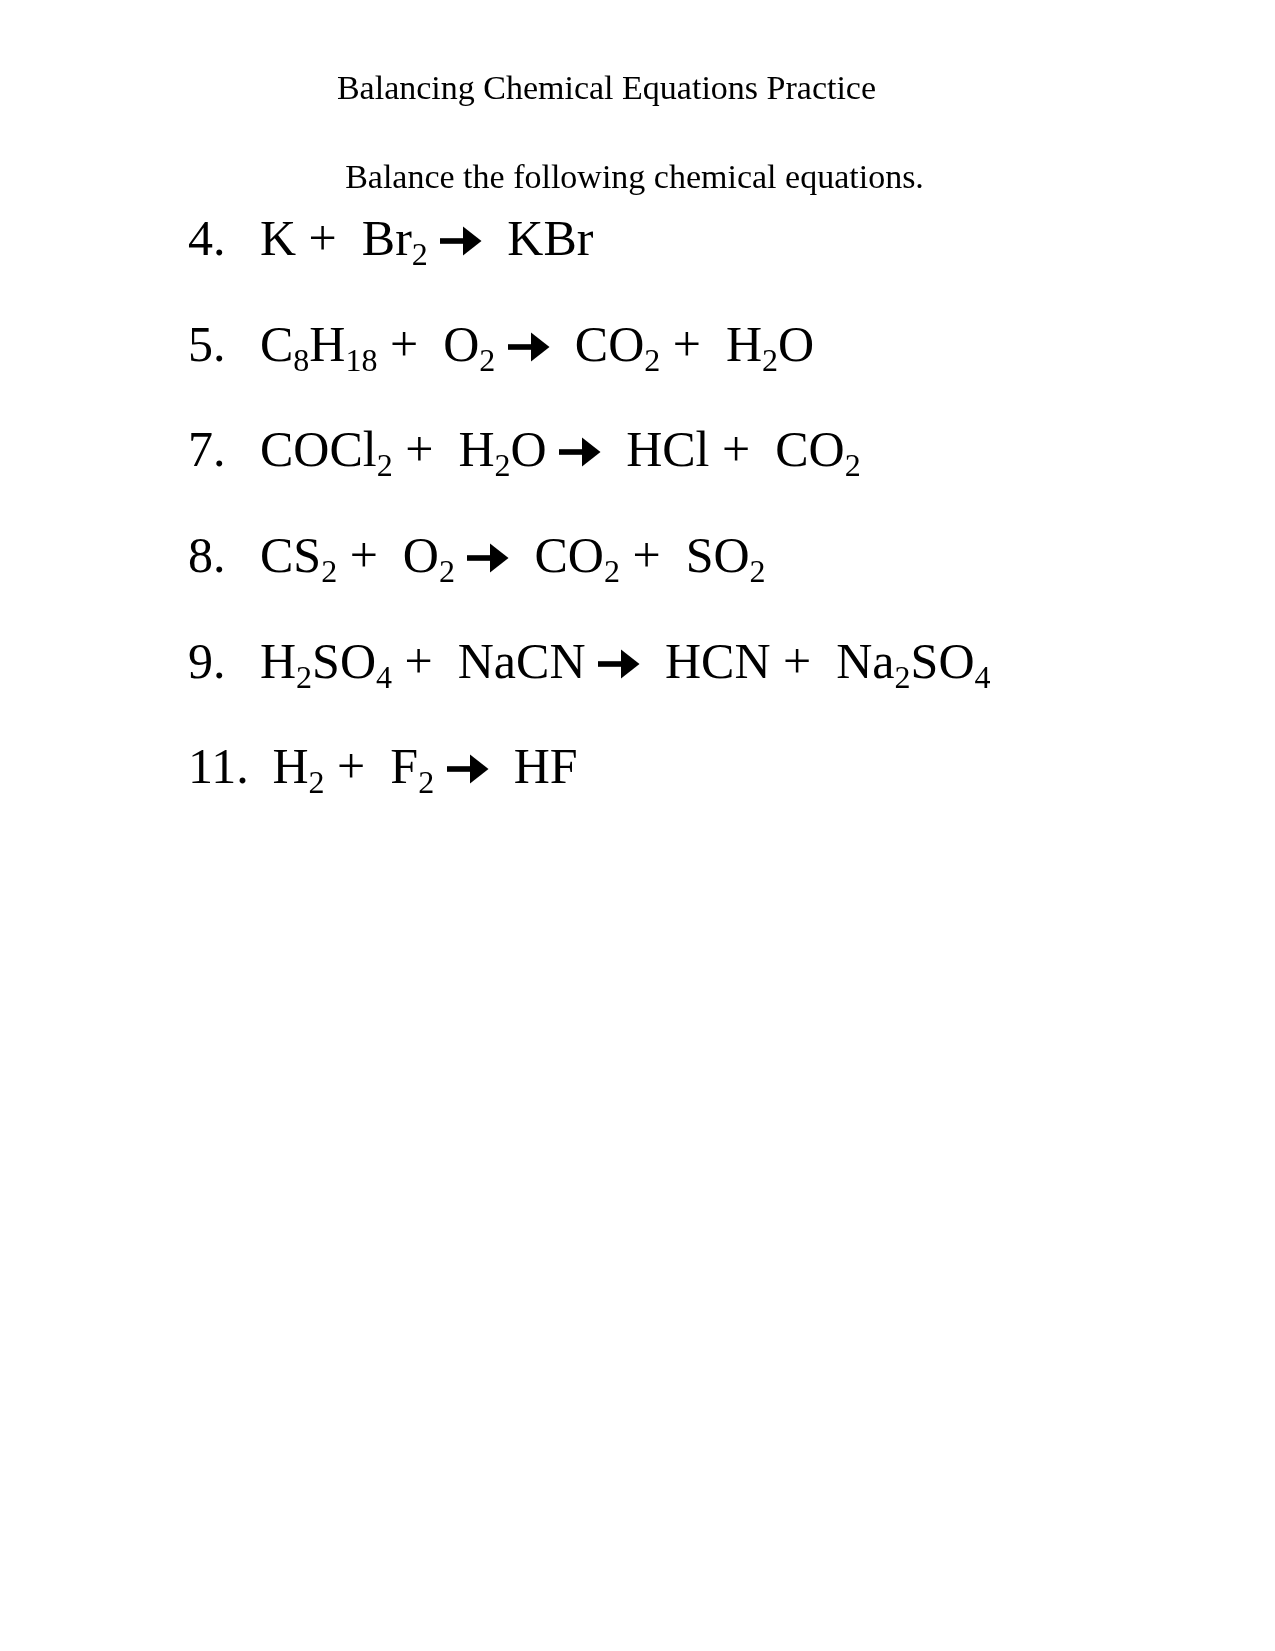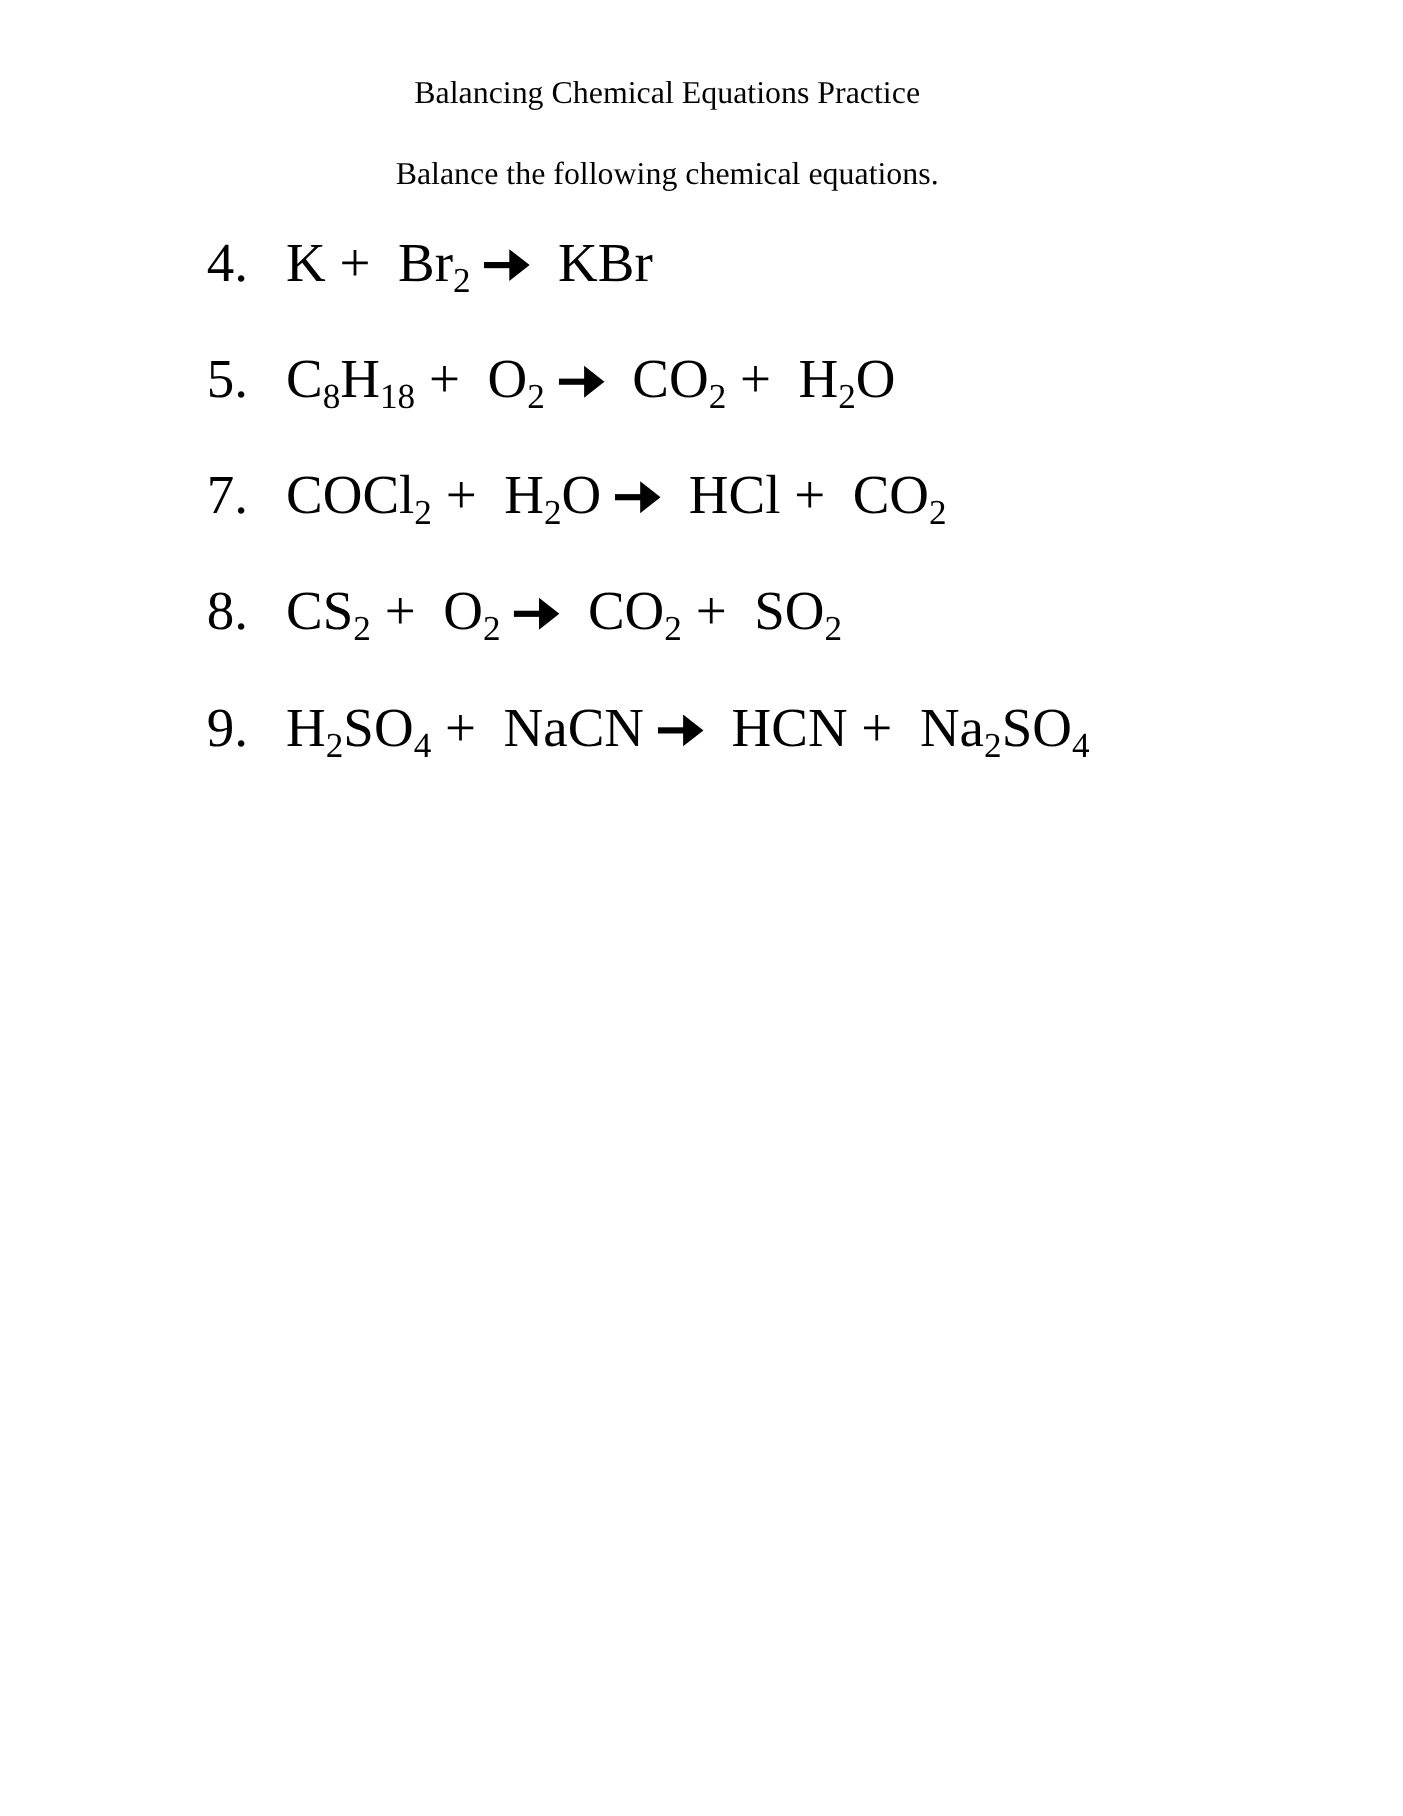--- a/index.html
+++ b/index.html
@@ -5,25 +5,25 @@
   html, body { margin:0; padding:0; }
   body {
     width:1275px; height:1651px;
     background:#ffffff; color:#000000;
     font-family:"Liberation Serif","DejaVu Serif",serif;
     overflow:hidden; position:relative;
   }
   .page { position:absolute; inset:0; }
   .title, .subtitle {
     position:absolute; left:0; width:1213px;
-    text-align:center; line-height:1; font-size:29px;
+    text-align:center; line-height:1; font-size:34px;
     white-space:pre;
   }
   .title { top:71px; }
-  .subtitle { top:144px; }
+  .subtitle { top:160px;padding-left:28px; }
   .equations { position:absolute; top:213px; left:188px; right:0; }
   .eq {
     height:105.67px; font-size:50px; line-height:1; white-space:pre;
   }
   .eq-num { display:inline-block; min-width:72px; }
   .sub {
     font-size:32px; line-height:0;
     vertical-align:-10px;
   }
   .arrow {
@@ -51,14 +51,18 @@
             <polygon points="23,1.5 41.5,16 23,30.5"></polygon>
           </svg><span>  HCl +  CO</span><span class="sub">2</span></span></div>
       <div class="eq"><span class="eq-num">8.</span><span class="eq-formula"><span>CS</span><span class="sub">2</span><span> +  O</span><span class="sub">2</span><span> </span><svg class="arrow" viewBox="0 0 42 32" aria-hidden="true">
             <rect x="0" y="13.2" width="26" height="5.6"></rect>
             <polygon points="23,1.5 41.5,16 23,30.5"></polygon>
           </svg><span>  CO</span><span class="sub">2</span><span> +  SO</span><span class="sub">2</span></span></div>
       <div class="eq"><span class="eq-num">9.</span><span class="eq-formula"><span>H</span><span class="sub">2</span><span>SO</span><span class="sub">4</span><span> +  NaCN </span><svg class="arrow" viewBox="0 0 42 32" aria-hidden="true">
             <rect x="0" y="13.2" width="26" height="5.6"></rect>
             <polygon points="23,1.5 41.5,16 23,30.5"></polygon>
           </svg><span>  HCN +  Na</span><span class="sub">2</span><span>SO</span><span class="sub">4</span></span></div>
+      <div class="eq"><span class="eq-num">11.</span><span class="eq-formula"><span> H</span><span class="sub">2</span><span> +  F</span><span class="sub">2</span><span> </span><svg class="arrow" viewBox="0 0 42 32" aria-hidden="true">
+            <rect x="0" y="13.2" width="26" height="5.6"></rect>
+            <polygon points="23,1.5 41.5,16 23,30.5"></polygon>
+          </svg><span>  HF</span></span></div>
     </div>
 </div>
 
 </body></html>

